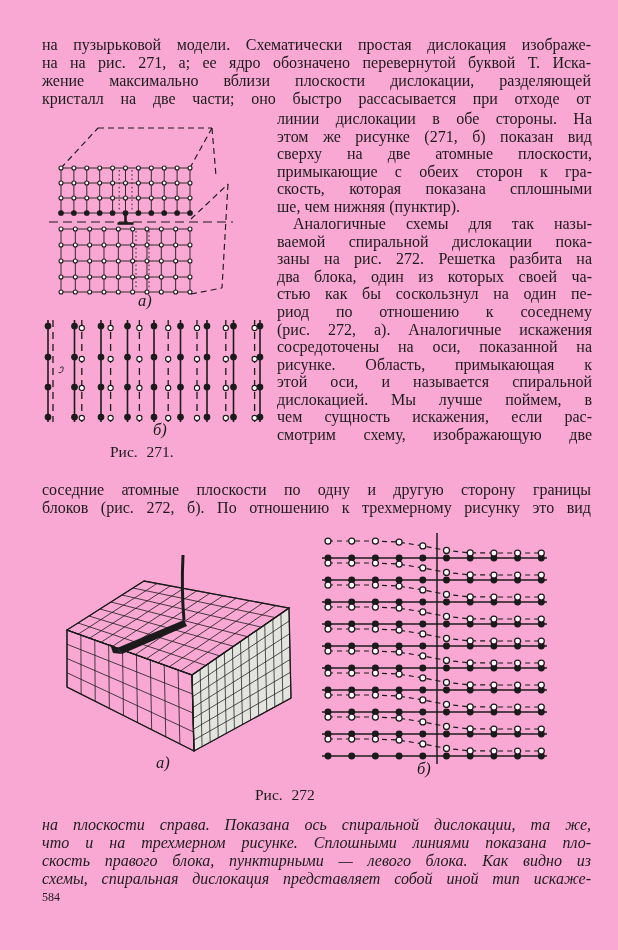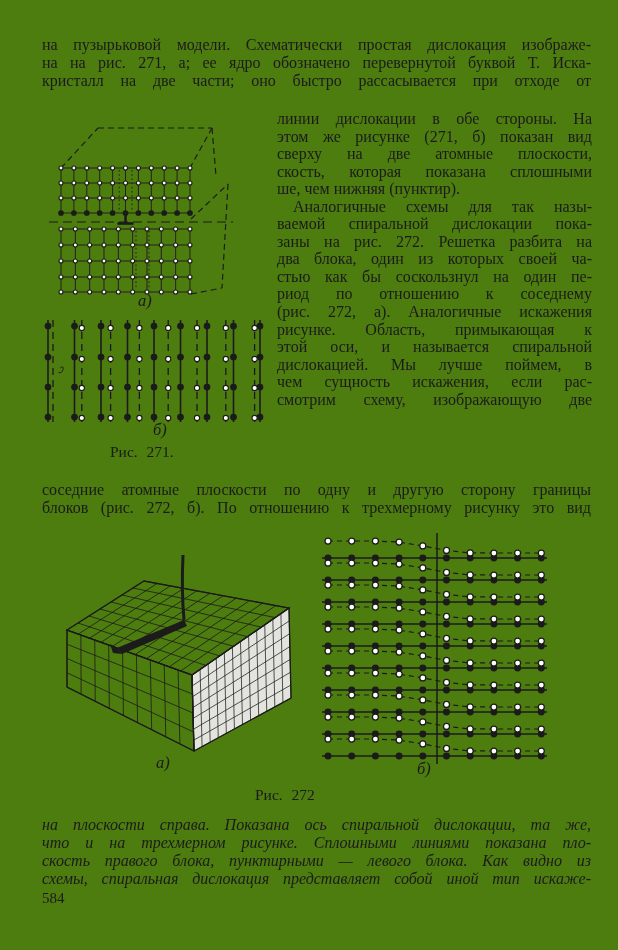--- a/index.html
+++ b/index.html
@@ -1,41 +1,42 @@
 <!DOCTYPE html>
 <html><head>
 <meta charset="utf-8">
 <style>
   html,body{margin:0;padding:0;background:#e8e8e8;}
   .page{
     position:relative;width:618px;height:950px;margin:0 auto;
-    background:#4d7c0f;color:#1b1b1b;overflow:hidden;
+    background:#f9a8d4;color:#1b1b1b;overflow:hidden;
     font-family:"Liberation Serif","DejaVu Serif",serif;
   }
   .tb{position:absolute;font-size:16px;}
   .tb .line{text-align:justify;white-space:nowrap;}
   .tb .line.j{text-align-last:justify;}
   .figlabel{
     position:absolute;font-style:italic;font-size:16.5px;
     font-family:"Liberation Serif","DejaVu Serif",serif;
   }
   .caption{
     position:absolute;font-size:15.5px;word-spacing:5px;text-align:left;
   }
-  .pagenum{position:absolute;font-size:15px;}
+  .pagenum{position:absolute;font-size:12px;}
   svg.fig{position:absolute;overflow:visible;}
 </style>
 </head>
 <body>
 
 <div class="page">
 
   <div class="tb" style="left:42px;top:36px;width:549px;line-height:18px;">
       <div class="line j">на пузырьковой модели. Схематически простая дислокация изображе-</div>
       <div class="line j">на на рис. 271, а; ее ядро обозначено перевернутой буквой Т. Иска-</div>
+      <div class="line j">жение максимально вблизи плоскости дислокации, разделяющей</div>
       <div class="line j">кристалл на две части; оно быстро рассасывается при отходе от</div>
     </div>
 
   <svg class="fig" style="left:45px;top:120px;" width="195" height="180" viewBox="0 0 195 180">
       <line x1="16" y1="48" x2="53" y2="8" stroke="#1b1b1b" stroke-width="1.15" stroke-dasharray="6,4"></line>
       <line x1="53" y1="8" x2="167" y2="8" stroke="#1b1b1b" stroke-width="1.15" stroke-dasharray="6,4"></line>
       <line x1="167" y1="8" x2="146" y2="46" stroke="#1b1b1b" stroke-width="1.15" stroke-dasharray="6,4"></line>
       <line x1="167" y1="8" x2="171" y2="56" stroke="#1b1b1b" stroke-width="1.15" stroke-dasharray="6,4"></line>
       <line x1="146" y1="99" x2="183" y2="64" stroke="#1b1b1b" stroke-width="1.15" stroke-dasharray="6,4"></line>
       <line x1="183" y1="64" x2="177" y2="168" stroke="#1b1b1b" stroke-width="1.15" stroke-dasharray="6,4"></line>
@@ -259,29 +260,31 @@
       <path d="M20,52 q4,-3 3,1.5 q-1,4 -4.5,3" stroke="#1b1b1b" stroke-width="0.9" fill="none"></path>
     </svg>
   <div class="figlabel" style="left:153px;top:420px;">б)</div>
 
   <div class="caption" style="left:110px;top:443px;width:130px;">Рис. 271.</div>
 
   <div class="tb" style="left:277px;top:110px;width:315px;line-height:17.55px;">
       <div class="line j">линии дислокации в обе стороны. На</div>
       <div class="line j">этом же рисунке (271, б) показан вид</div>
       <div class="line j">сверху на две атомные плоскости,</div>
+      <div class="line j">примыкающие с обеих сторон к гра-</div>
       <div class="line j">скость, которая показана сплошными</div>
       <div class="line">ше, чем нижняя (пунктир).</div>
       <div class="line j"> Аналогичные схемы для так назы-</div>
       <div class="line j">ваемой спиральной дислокации пока-</div>
       <div class="line j">заны на рис. 272. Решетка разбита на</div>
       <div class="line j">два блока, один из которых своей ча-</div>
       <div class="line j">стью как бы соскользнул на один пе-</div>
       <div class="line j">риод по отношению к соседнему</div>
       <div class="line j">(рис. 272, а). Аналогичные искажения</div>
+      <div class="line j">сосредоточены на оси, показанной на</div>
       <div class="line j">рисунке. Область, примыкающая к</div>
       <div class="line j">этой оси, и называется спиральной</div>
       <div class="line j">дислокацией. Мы лучше поймем, в</div>
       <div class="line j">чем сущность искажения, если рас-</div>
       <div class="line j">смотрим схему, изображающую две</div>
     </div>
 
   <div class="tb" style="left:42px;top:481px;width:549px;line-height:18px;">
       <div class="line j">соседние атомные плоскости по одну и другую сторону границы</div>
       <div class="line j">блоков (рис. 272, б). По отношению к трехмерному рисунку это вид</div>

